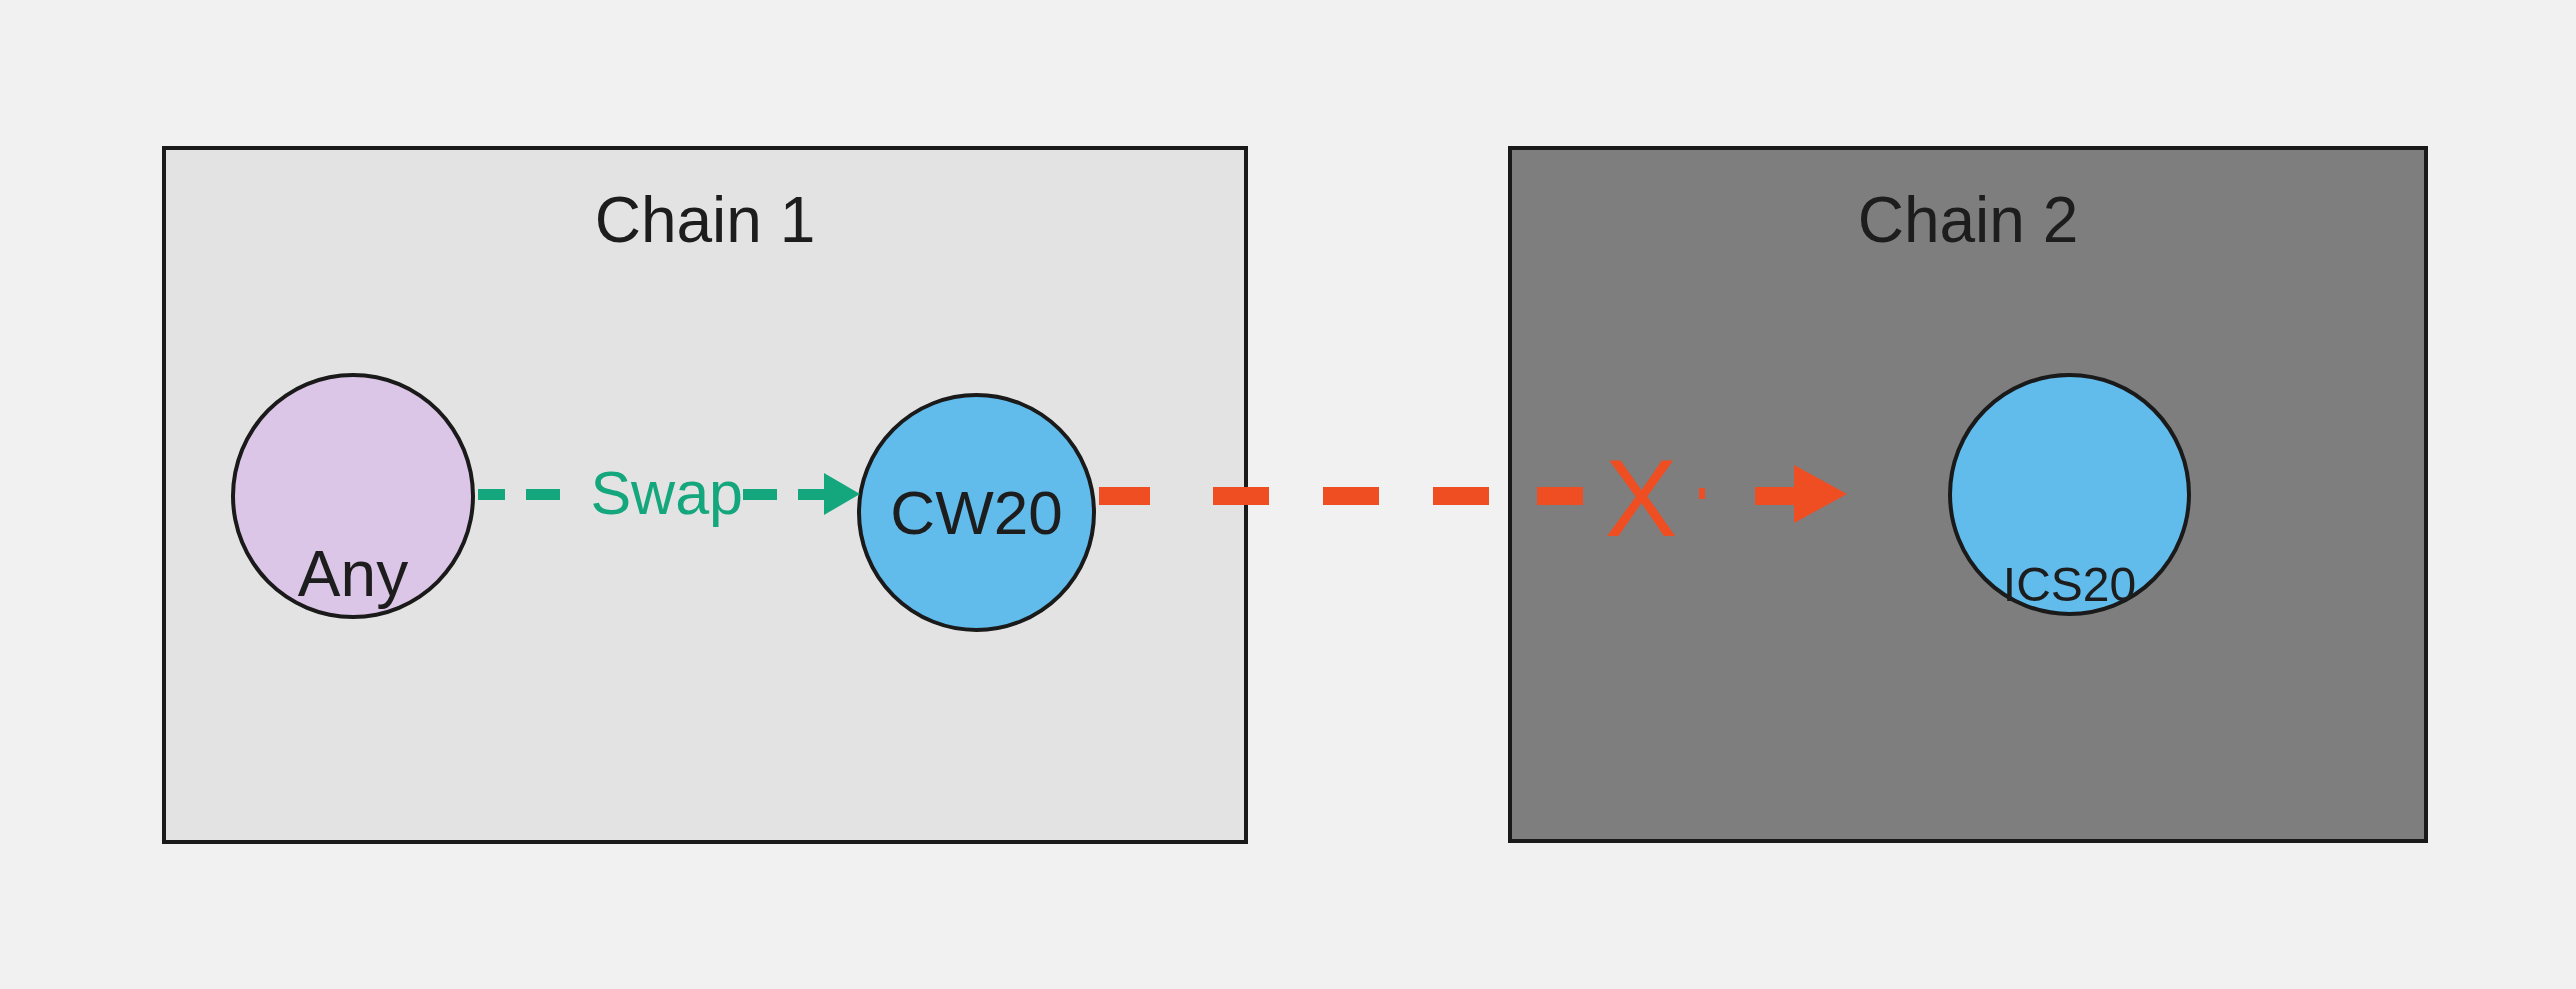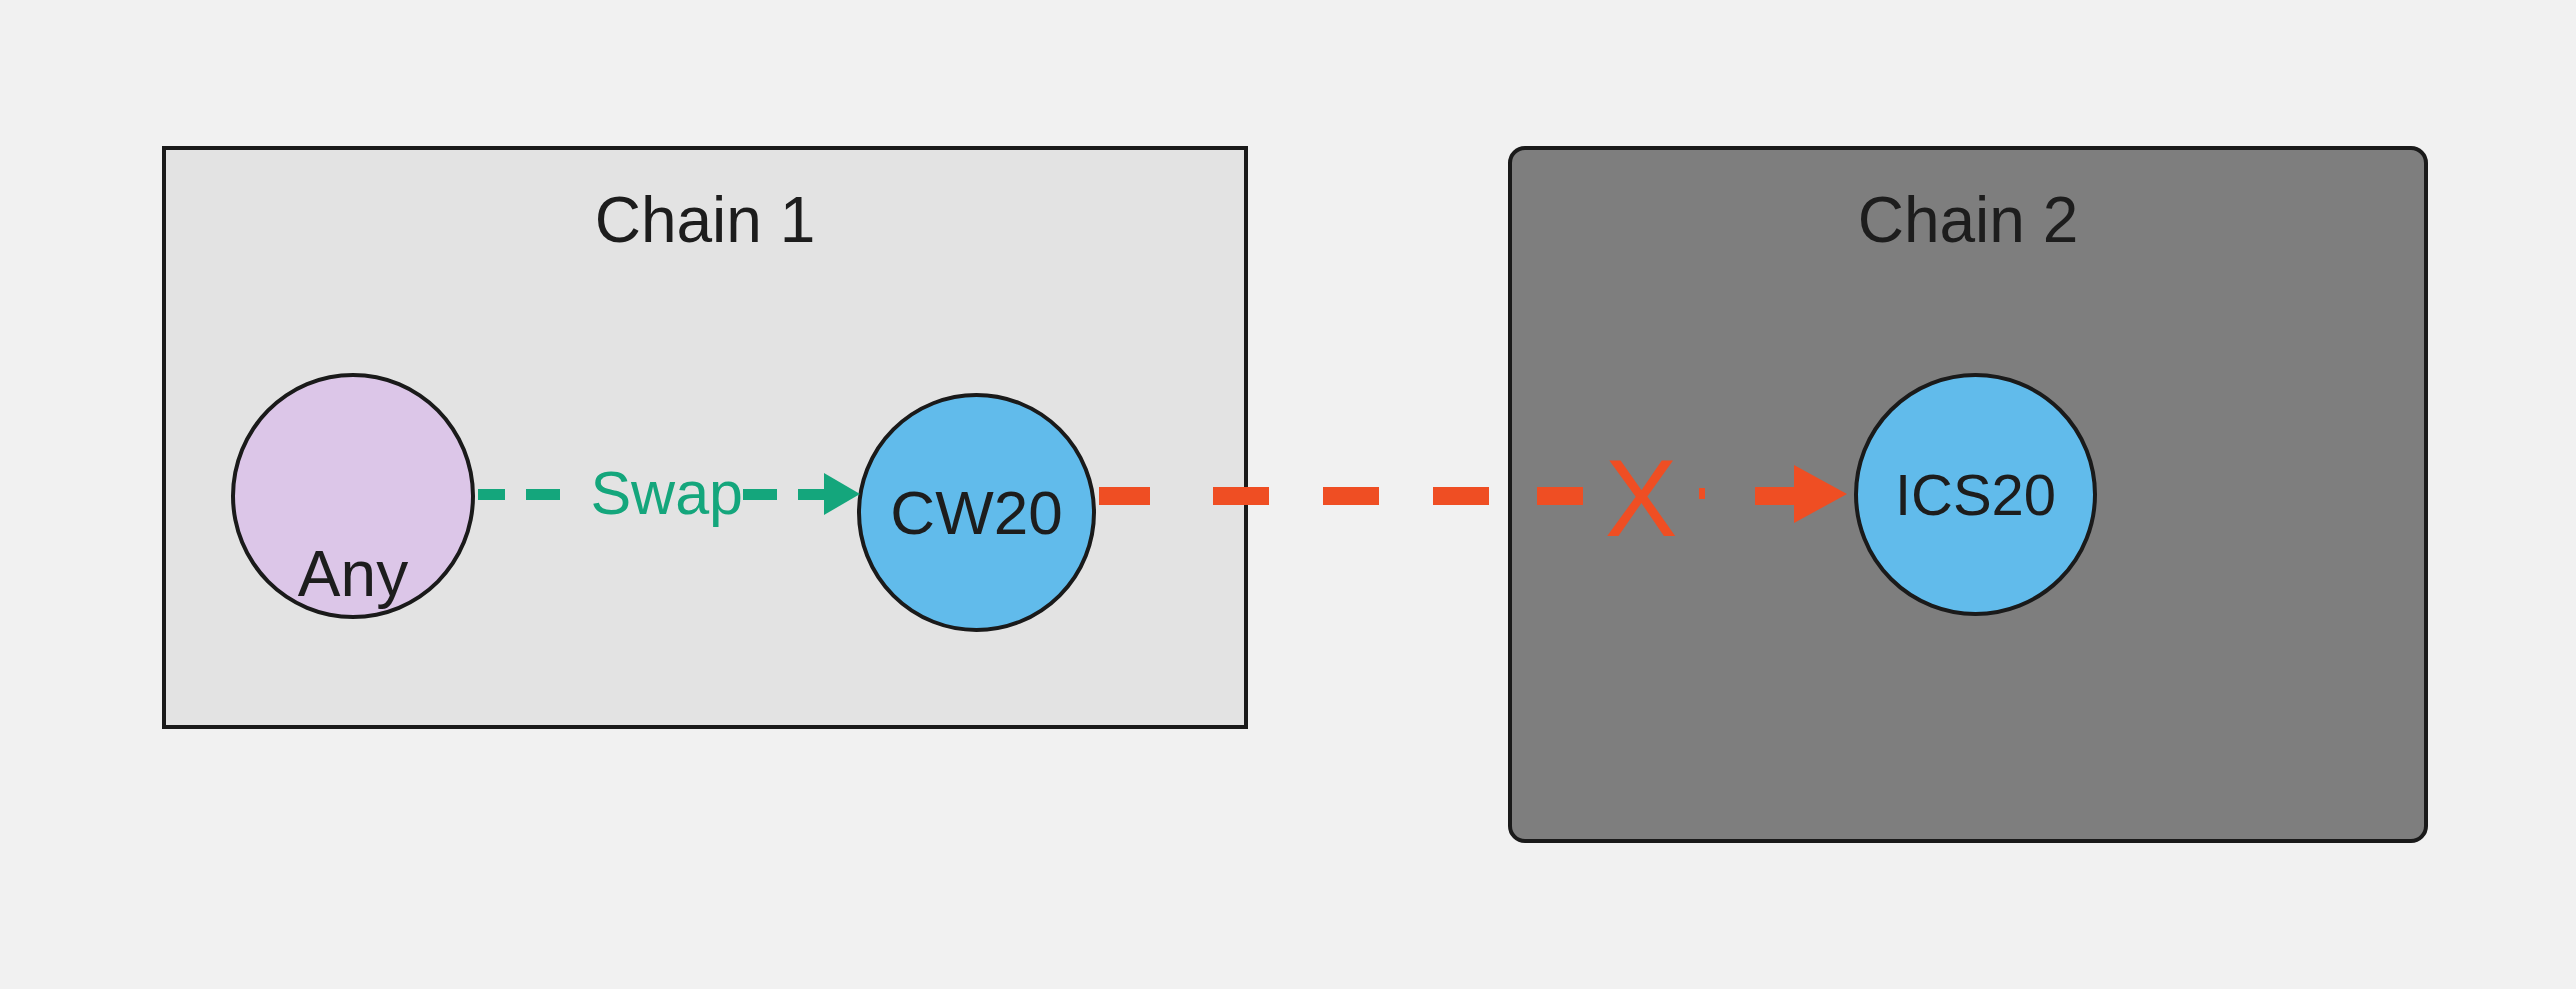--- a/index.html
+++ b/index.html
@@ -25,27 +25,26 @@
     height:989px;
     background:var(--bg);
     overflow:hidden;
   }
   .chain{
     position:absolute;
     box-sizing:border-box;
     border:4px solid var(--stroke);
   }
   .chain1{
-    left:162px; top:146px; width:1086px; height:583px;
+    left:162px; top:146px; width:1086px; height:698px;
     background:var(--chain1-fill);
   }
   .chain2{
     left:1508px; top:146px; width:920px; height:697px;
     background:var(--chain2-fill);
-    border-radius:17px;
   }
   .chain-title{
     position:absolute;
     top:38px; left:0; right:0;
     text-align:center;
     font-size:64px;
     line-height:1;
     color:var(--text);
   }
   .node{
@@ -66,23 +65,24 @@
     font-size:64px;
     line-height:1.27;
     justify-content:flex-end;
   }
   .node-cw20{
     left:857px; top:393px; width:239px; height:239px;
     background:var(--node-blue);
     font-size:62px;
   }
   .node-ics20{
-    left:1854px; top:373px; width:243px; height:243px;
+    left:1948px; top:373px; width:243px; height:243px;
     background:var(--node-blue);
-    font-size:58px;
+    font-size:48px;
+    justify-content:flex-end;
   }
   .gdash{
     position:absolute;
     top:489px; height:11.2px;
     background:var(--green);
   }
   .swap-label{
     position:absolute;
     left:559px; top:463px; width:184px;
     text-align:right;

